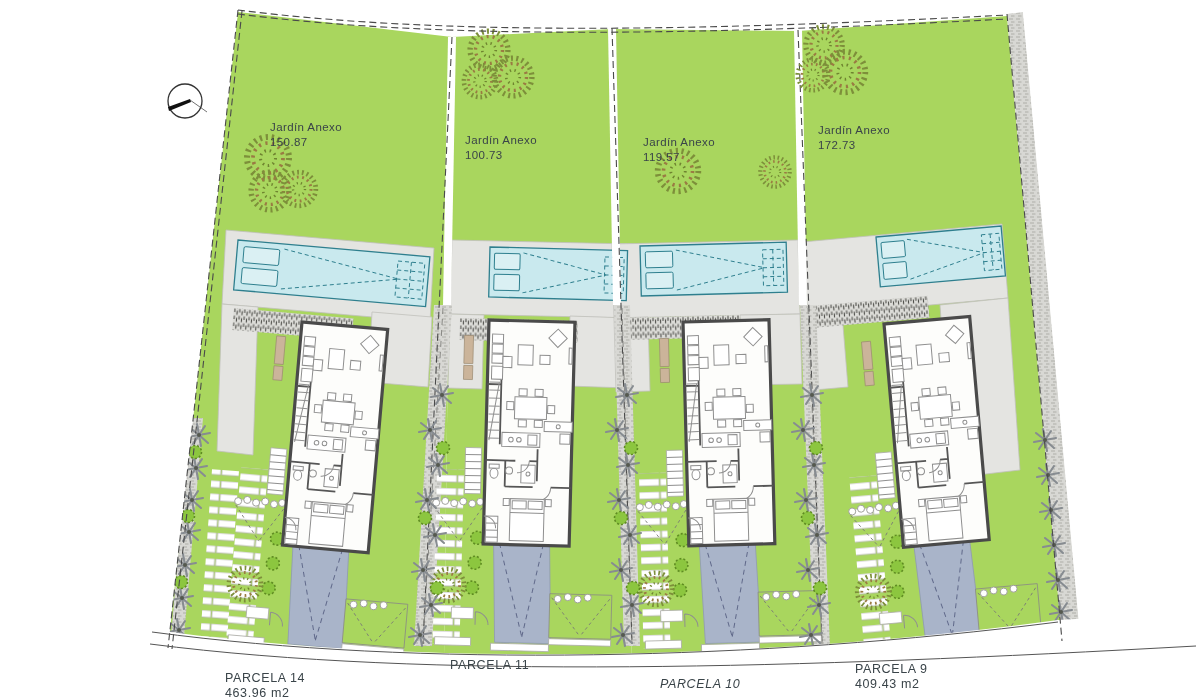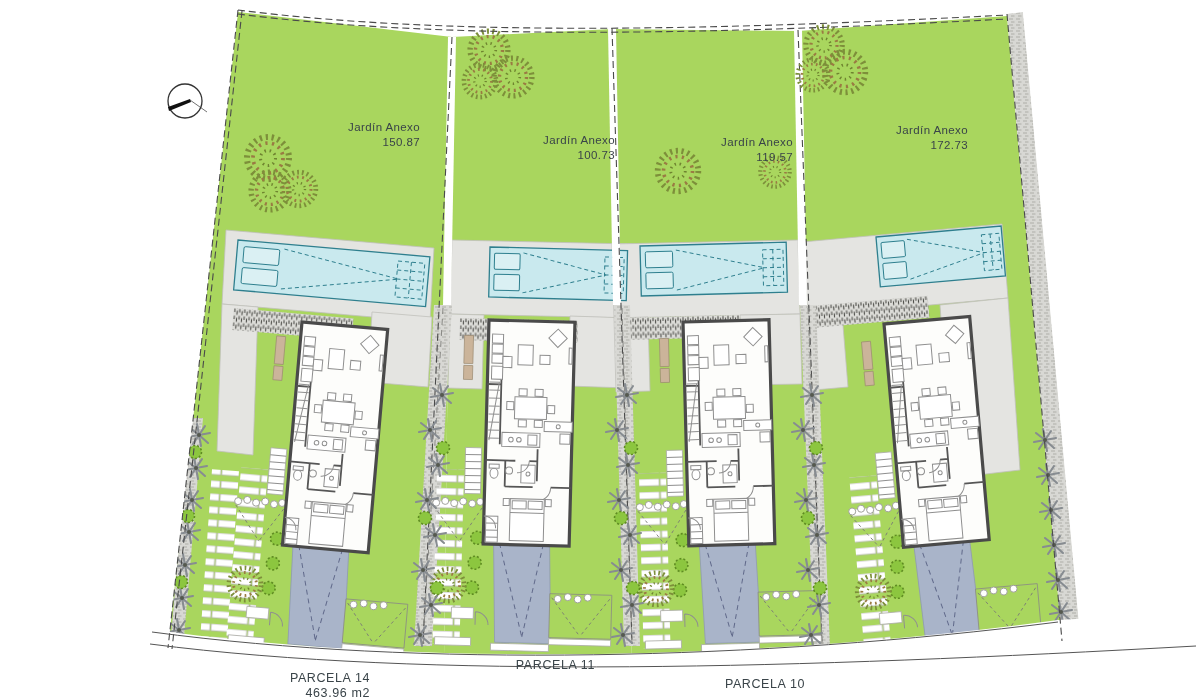--- a/index.html
+++ b/index.html
@@ -1,19 +1,19 @@
 <!DOCTYPE html>
 <html style="--lawn: #a9d65e; --pool: #c9e9ee; --pool_edge: #2e7f8e; --terrace: #e4e4e1; --driveway: #a9b4c9; --wall: #4a4a4a; --road: #d8d8d4; --label: #3a4449; --palm: #878c91; --bush: #8cc63f; --bush_edge: #5f8c22; --tree_ring: #7d8f3a; --tree_ring2: #9a7b43;"><head>
 <meta charset="utf-8">
 <style>
   html,body{margin:0;padding:0;background:#ffffff;}
   #canvas{position:relative;width:1200px;height:698px;background:#fff;overflow:hidden;
           font-family:"Liberation Sans",sans-serif;}
   svg{position:absolute;left:0;top:0;}
-  .lbl{position:absolute;text-align:right;color:var(--label,#3a4449);
+  .lbl{position:absolute;text-align:left;color:var(--label,#3a4449);
        font-size:11.5px;line-height:1.3;letter-spacing:.4px;}
   .lbl.parcel{font-size:12.5px;line-height:1.2;letter-spacing:.6px;}
   .pw{fill:var(--pool);stroke:var(--pool_edge);stroke-width:1.3;vector-effect:non-scaling-stroke;}
   .pl{fill:#daf0f3;stroke:var(--pool_edge);stroke-width:1;vector-effect:non-scaling-stroke;}
   .pd{fill:none;stroke:var(--pool_edge);stroke-width:1;stroke-dasharray:4 3;vector-effect:non-scaling-stroke;}
   .wall{fill:#fdfdfb;stroke:var(--wall);stroke-width:3.2;}
   .wallp{fill:none;stroke:#565656;stroke-width:1.8;}
   .thin{fill:#ffffff;stroke:#8f8f8f;stroke-width:1;}
   .thinl{fill:none;stroke:#8f8f8f;stroke-width:1;}
   .terr{fill:var(--terrace);stroke:#c0c0bb;stroke-width:.8;}
@@ -360,16 +360,20 @@
   <div>172.73</div>
 </div>
 
 <div class="lbl parcel" style="left:225px;top:671px;width:145px;">
   <div>PARCELA 14</div>
   <div>463.96 m2</div>
 </div>
 <div class="lbl parcel" style="left:450px;top:658px;width:145px;">
   <div>PARCELA 11</div>
 </div>
-<div class="lbl parcel" style="left:660px;top:677px;width:145px;">
+<div class="lbl parcel" style="left:660px;top:677px;width:145px;font-style:italic;">
   <div>PARCELA 10</div>
 </div>
+<div class="lbl parcel" style="left:855px;top:662px;width:145px;">
+  <div>PARCELA 9</div>
+  <div>409.43 m2</div>
+</div>
 </div>
 
 </body></html>

